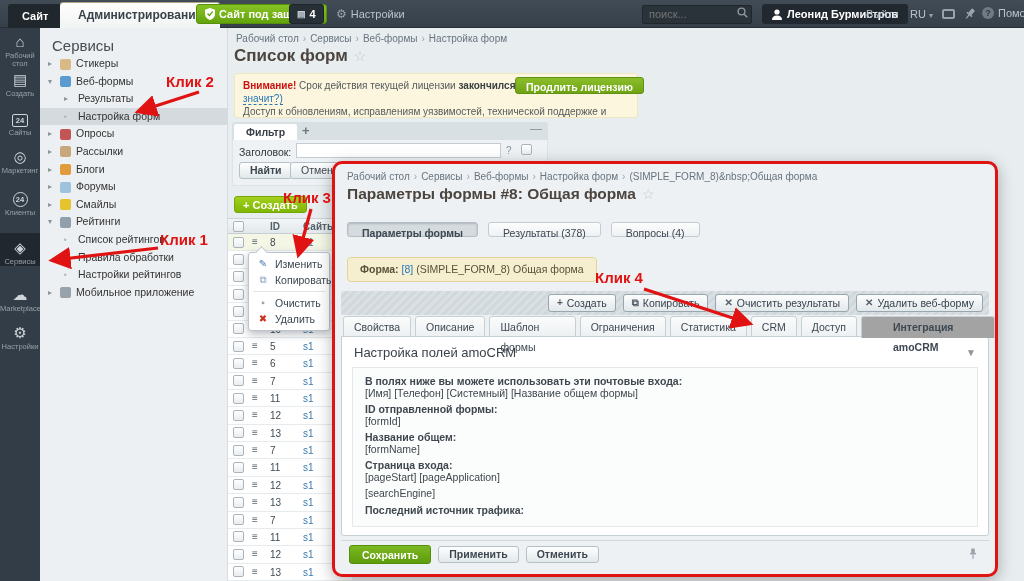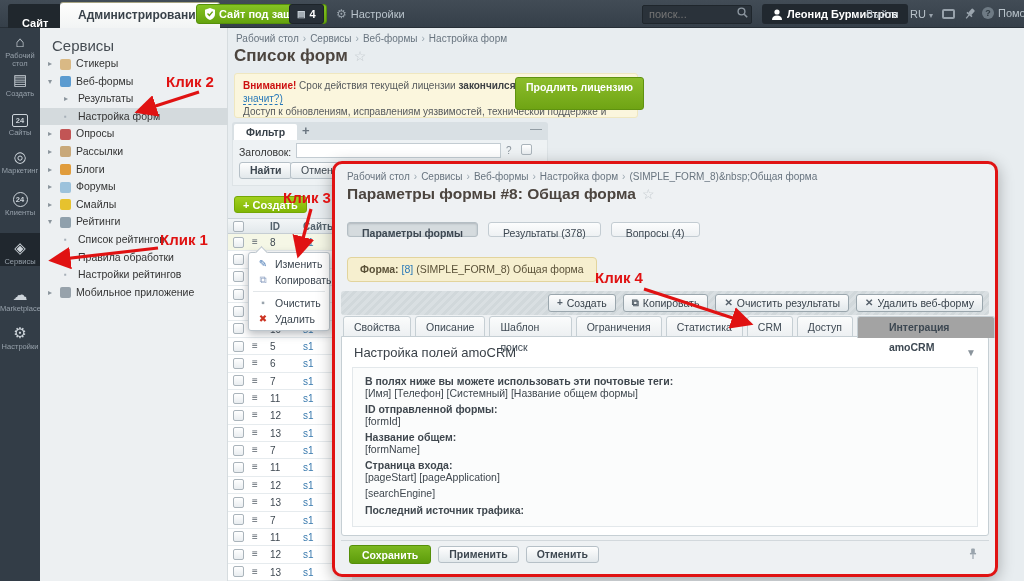--- a/index.html
+++ b/index.html
@@ -3,21 +3,21 @@
 <meta charset="utf-8">
 <style>
   html,body{margin:0;padding:0;background:#cfd6da;}
   *{box-sizing:border-box;}
   .stage{position:relative;width:1024px;height:581px;overflow:hidden;
          font-family:"Liberation Sans",sans-serif;background:#e8edf0;}
 
   
   .topbar{position:absolute;left:0;top:0;width:1024px;height:28px;
           background:linear-gradient(#424c56,#353f49);border-bottom:1px solid #272f37;}
-  .tab-site{position:absolute;left:8px;top:4px;height:24px;line-height:24px;padding:7px 14px;
+  .tab-site{position:absolute;left:8px;top:4px;height:24px;line-height:24px;padding:0 14px;
             background:#20272d;color:#fff;font-size:11px;font-weight:bold;border-radius:3px 3px 0 0;}
   .tab-admin{position:absolute;left:60px;top:3px;height:25px;line-height:25px;padding:0 18px;
              background:linear-gradient(#fefefd,#f2f4f4);color:#39424a;font-size:12px;font-weight:bold;
              border-radius:3px 3px 0 0;box-shadow:0 -1px 0 rgba(255,240,170,.55);}
   .btn-protect{position:absolute;left:196px;top:4px;height:20px;line-height:20px;padding:0 8px;
                background:linear-gradient(#85c323,#65a30e);border:1px solid #55900a;border-radius:3px;
                color:#fff;font-size:11px;font-weight:bold;display:flex;align-items:center;gap:4px;}
   .notif-badge{position:absolute;left:289px;top:4px;height:20px;line-height:20px;padding:0 7px;
                background:#272f37;border:1px solid #1d242a;border-radius:3px;color:#fff;font-size:11px;
                font-weight:bold;display:flex;align-items:center;gap:4px;}
@@ -65,21 +65,21 @@
   .crumbs{position:absolute;font-size:10px;color:#68747f;}
   .crumbs span.sep{color:#9aa7b0;margin:0 4px;}
   .crumb{cursor:pointer;}
   .page-title{position:absolute;left:234px;top:46px;font-size:17px;font-weight:600;color:#4c453f;}
   .fav-star{color:#c3c9ce;font-size:14px;font-weight:normal;margin-left:6px;}
   .warnbox{position:absolute;left:234px;top:73px;width:404px;height:45px;background:#fbf6dd;border:1px solid #efe7c0;
            border-radius:3px;padding:5px 8px;font-size:10px;color:#55595c;line-height:13px;}
   .warn-att{color:#cc1111;font-weight:bold;}
   .warn-b{font-weight:bold;color:#3c4044;}
   .warn-link{color:#2878b8;border-bottom:1px dashed #2878b8;cursor:pointer;}
-  .btn-license{position:absolute;left:515px;top:77px;height:33px;line-height:18px;padding:0 10px;
+  .btn-license{position:absolute;left:515px;top:77px;height:17px;line-height:18px;padding:0 10px;
                background:linear-gradient(#8cbd2b,#6fa414);border:1px solid #5f9210;border-radius:3px;
                color:#fff;font-size:10.5px;font-weight:bold;}
 
   
   .filter-strip{position:absolute;left:232px;top:122px;width:316px;height:30px;background:#d9e0e4;border-radius:3px 3px 0 0;}
   .filter-tab{position:absolute;left:2px;top:2px;height:16px;line-height:16px;padding:0 12px;background:#fff;
               border-radius:2px 2px 0 0;font-size:10.5px;font-weight:bold;color:#39424a;}
   .filter-plus{position:absolute;left:62px;top:1px;color:#6b7680;font-size:13px;font-weight:bold;padding:0 8px;}
   .filter-min{position:absolute;right:6px;top:0px;color:#8a949c;font-size:12px;}
   .filter-body{position:absolute;left:232px;top:140px;width:316px;height:46px;background:#eef2f4;border:1px solid #dde3e6;border-top:none;}
@@ -501,33 +501,33 @@
           <span>Очистить результаты</span>
         </div>
         <div class="tb-btn">
           <span class="tb-ico">✕</span>
           <span>Удалить веб-форму</span>
         </div>
       </div>
     <div class="ov-smalltabs" id="ov-smalltabs">
         <div class="sm-tab">Свойства</div>
         <div class="sm-tab">Описание</div>
-        <div class="sm-tab">Шаблон поиск</div>
+        <div class="sm-tab">Шаблон формы</div>
         <div class="sm-tab">Ограничения</div>
         <div class="sm-tab">Статистика</div>
         <div class="sm-tab">CRM</div>
         <div class="sm-tab">Доступ</div>
         <div class="sm-tab active">Интеграция amoCRM</div>
       </div>
     <div class="ov-content">
       <div class="ov-sec-title">Настройка полей amoCRM</div>
       <div class="ov-caret">▼</div>
       <div class="ov-fieldbox" id="ov-fields">
           <div class="fld">
-            <div class="fl">В полях ниже вы можете использовать эти почтовые теги:</div>
+            <div class="fl">В полях ниже вы можете использовать эти почтовые входа:</div>
             <div class="fv">[Имя] [Телефон] [Системный] [Название общем формы]</div>
           </div>
           <div class="fld">
             <div class="fl">ID отправленной формы:</div>
             <div class="fv">[formId]</div>
           </div>
           <div class="fld">
             <div class="fl">Название общем:</div>
             <div class="fv">[formName]</div>
           </div>

